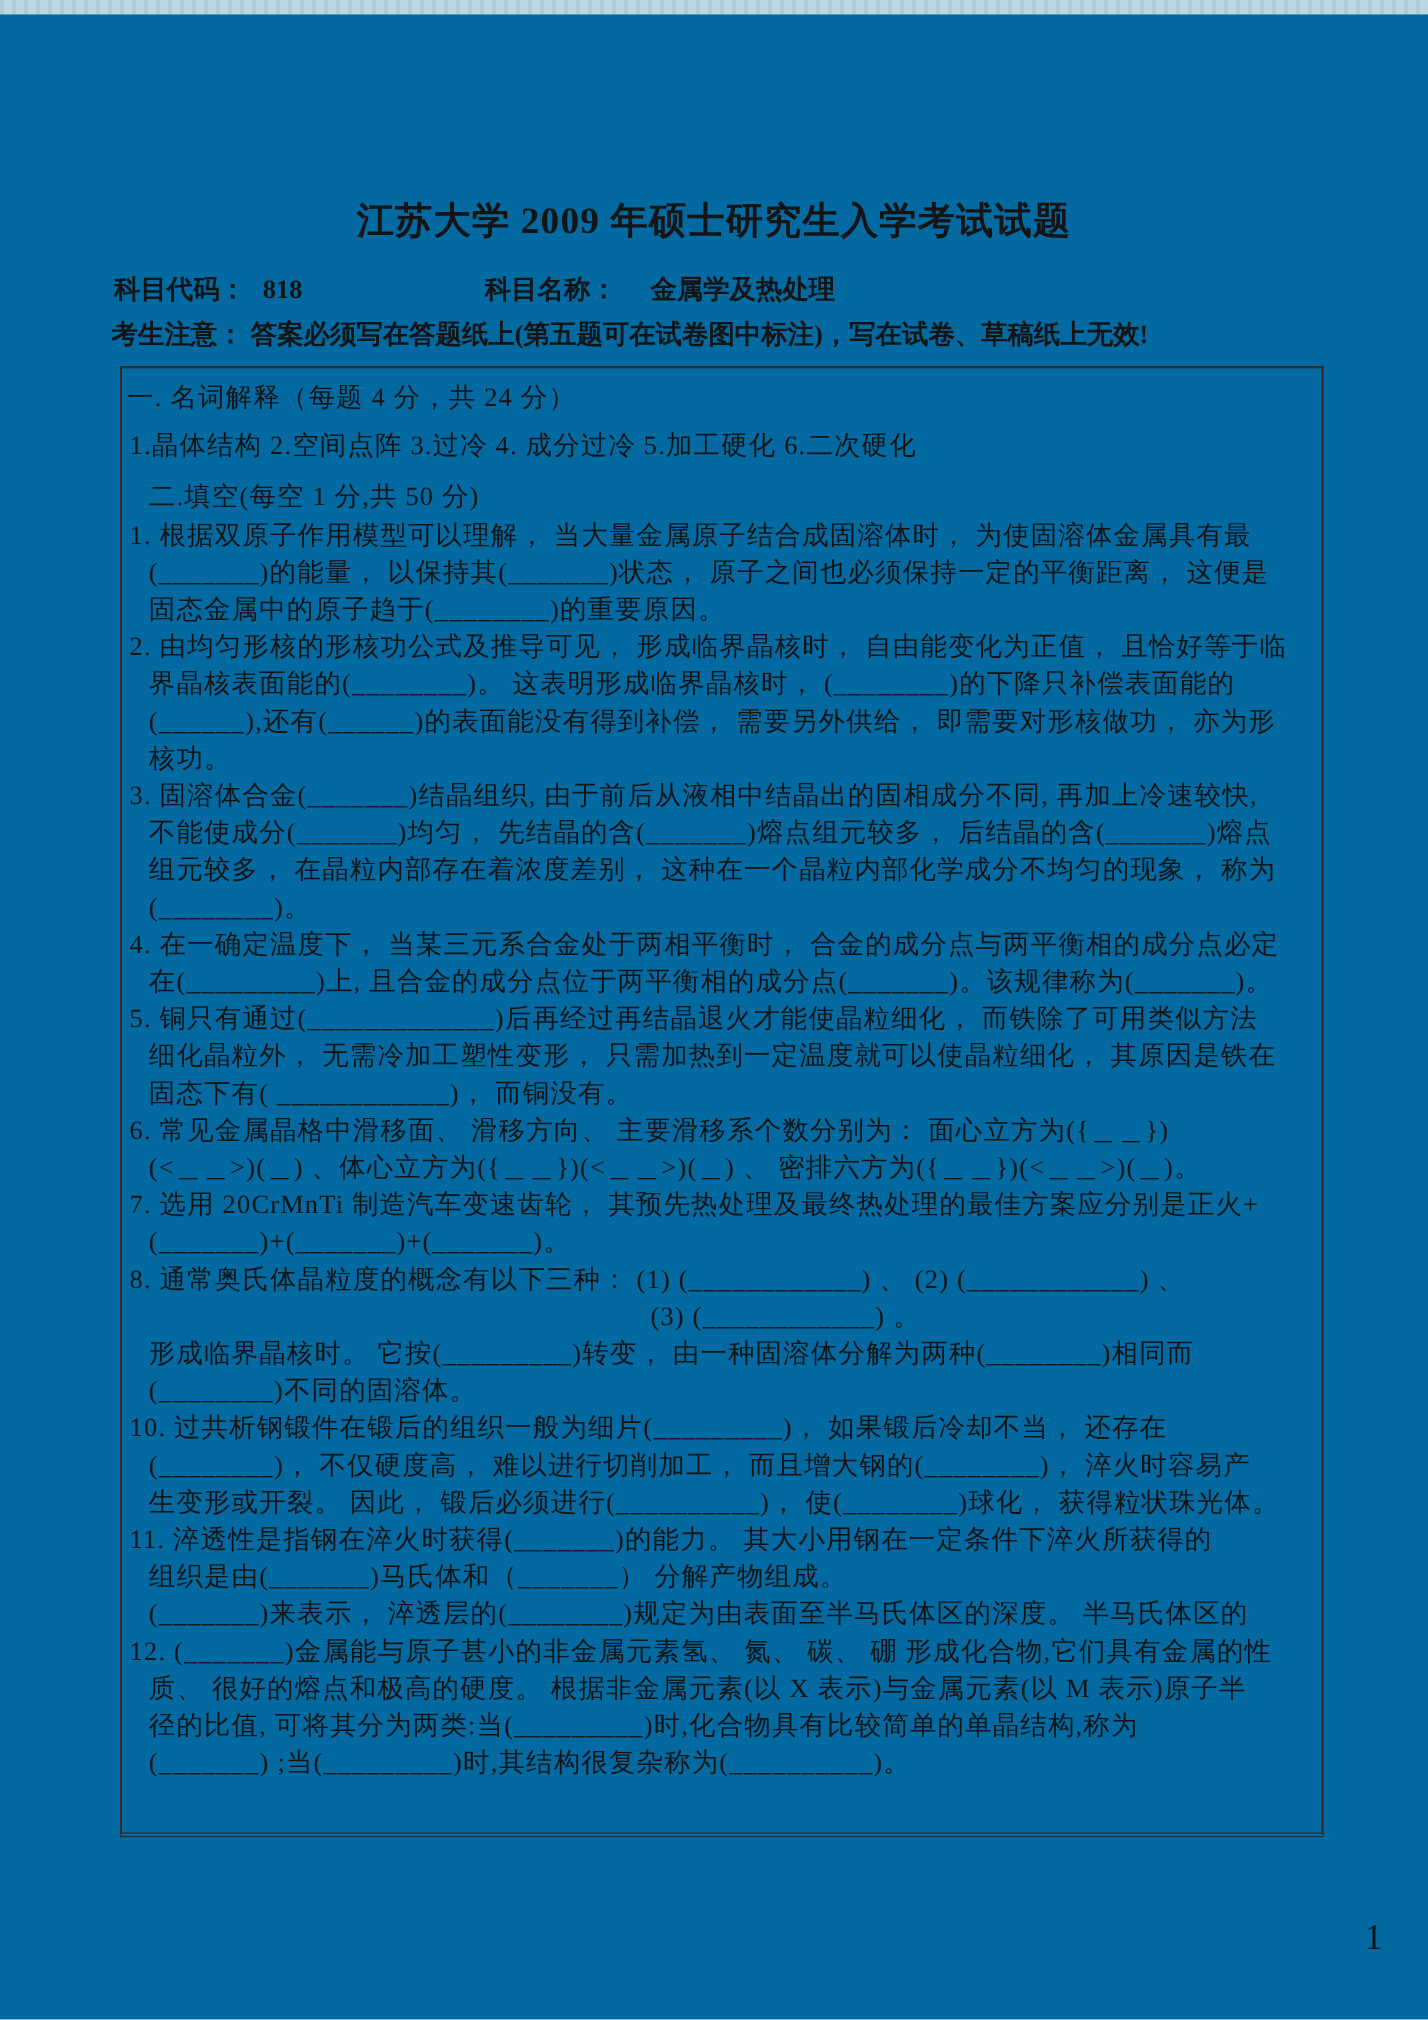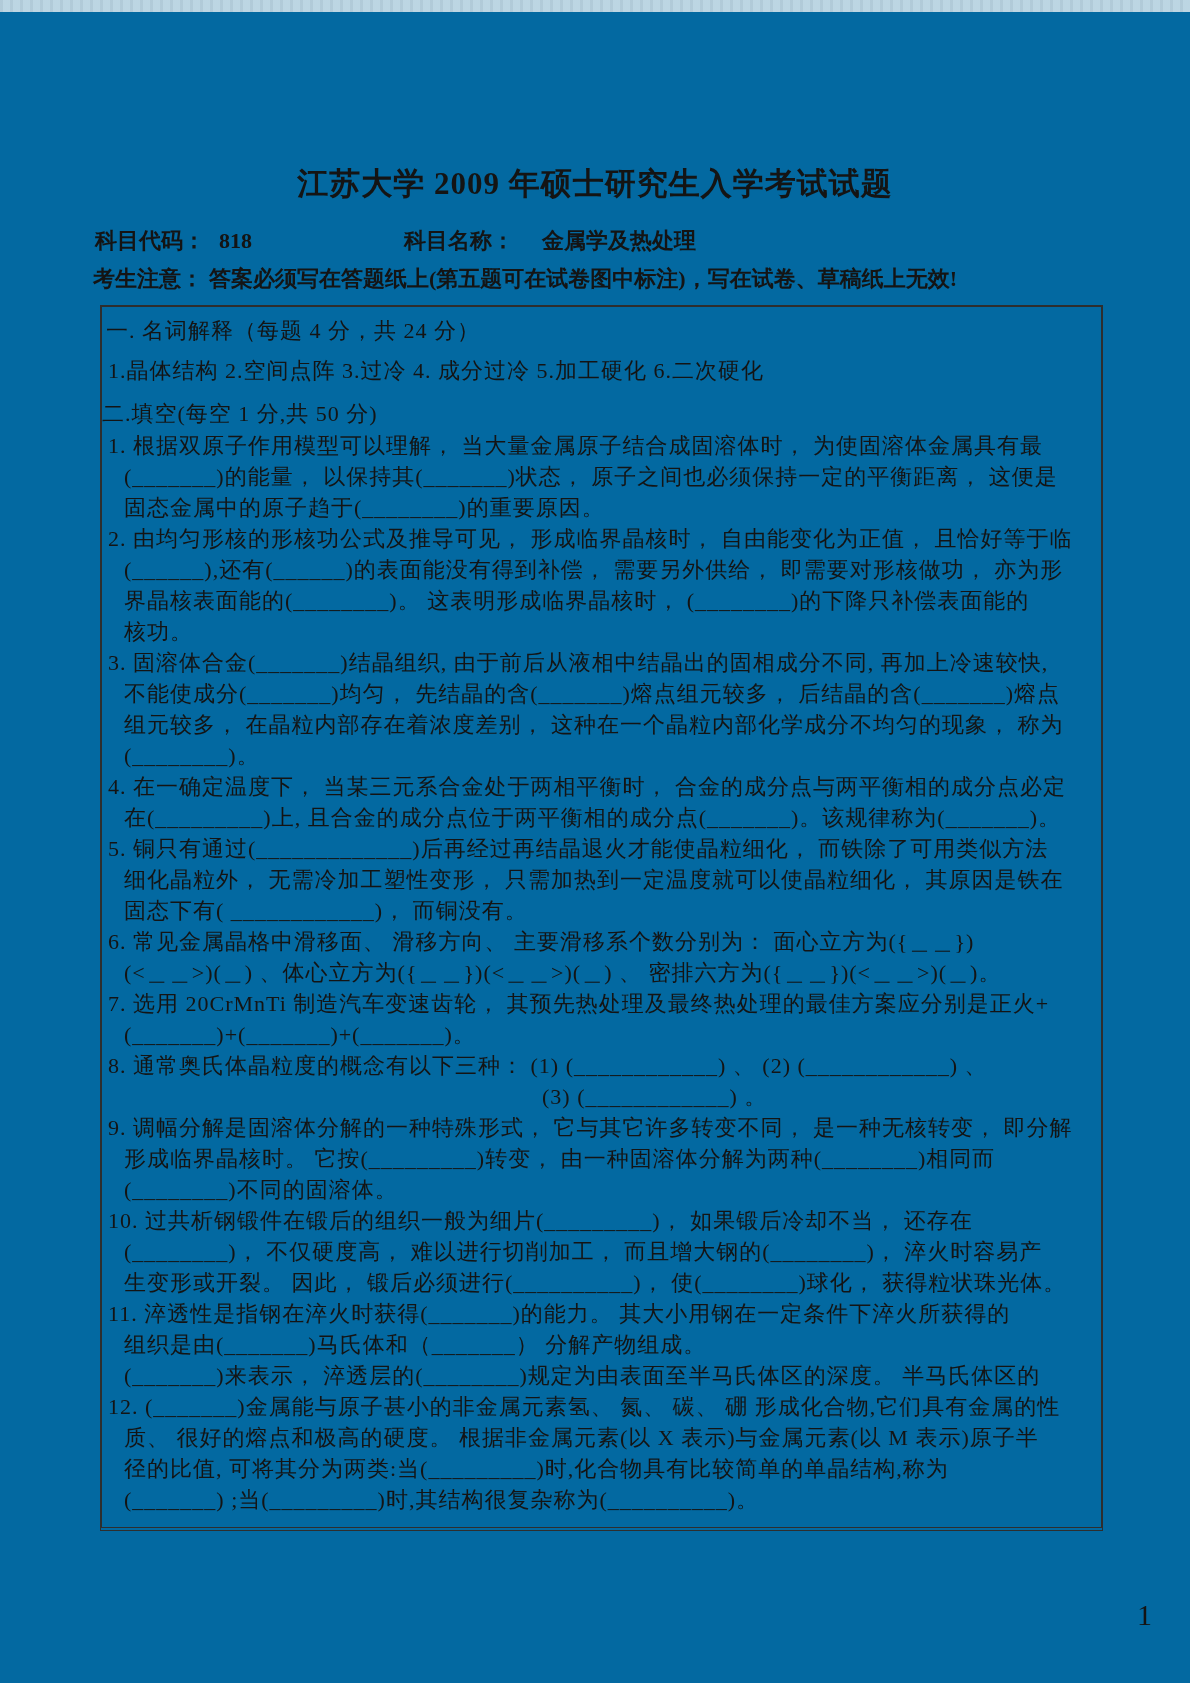--- a/index.html
+++ b/index.html
@@ -66,21 +66,21 @@
     box-sizing: content-box;
     padding-top: 8px;
     font-size: 22px;
     line-height: 31px;
     letter-spacing: 1px;
     overflow: hidden;
   }
   .line { white-space: nowrap; }
   .line.h1   { padding-left: 4px;  margin-bottom: 9px; }
   .line.items{ padding-left: 6px;  margin-bottom: 12px; }
-  .line.h2   { padding-left: 0;  margin-bottom: 1px; }
+  .line.h2   { padding-left: 22px;  margin-bottom: 1px; }
   .line.q    { padding-left: 6px; }
   .line.c    { padding-left: 22px; }
   .line.s    { padding-left: 440px; }
   .page-number {
     position: absolute;
     top: 1598px;
     right: 38px;
     font-size: 30px;
   }
 </style>
@@ -102,39 +102,38 @@
   </div>
 
   <div class="exam-box" id="exam-box">
       <div class="line h1">一. 名词解释（每题 4 分，共 24 分）</div>
       <div class="line items">1.晶体结构  2.空间点阵  3.过冷  4. 成分过冷  5.加工硬化  6.二次硬化</div>
       <div class="line h2">二.填空(每空 1 分,共 50 分)</div>
       <div class="line q">1. 根据双原子作用模型可以理解， 当大量金属原子结合成固溶体时， 为使固溶体金属具有最</div>
       <div class="line c">(_______)的能量， 以保持其(_______)状态， 原子之间也必须保持一定的平衡距离， 这便是</div>
       <div class="line c">固态金属中的原子趋于(________)的重要原因。</div>
       <div class="line q">2. 由均匀形核的形核功公式及推导可见， 形成临界晶核时， 自由能变化为正值， 且恰好等于临</div>
+      <div class="line c">界晶核表面能的(________)。 这表明形成临界晶核时， (________)的下降只补偿表面能的</div>
       <div class="line c">(______),还有(______)的表面能没有得到补偿， 需要另外供给， 即需要对形核做功， 亦为形</div>
-      <div class="line c">界晶核表面能的(________)。 这表明形成临界晶核时， (________)的下降只补偿表面能的</div>
       <div class="line c">核功。</div>
       <div class="line q">3. 固溶体合金(_______)结晶组织, 由于前后从液相中结晶出的固相成分不同, 再加上冷速较快,</div>
       <div class="line c">不能使成分(_______)均匀， 先结晶的含(_______)熔点组元较多， 后结晶的含(_______)熔点</div>
       <div class="line c">组元较多， 在晶粒内部存在着浓度差别， 这种在一个晶粒内部化学成分不均匀的现象， 称为</div>
       <div class="line c">(________)。</div>
       <div class="line q">4. 在一确定温度下， 当某三元系合金处于两相平衡时， 合金的成分点与两平衡相的成分点必定</div>
       <div class="line c">在(_________)上, 且合金的成分点位于两平衡相的成分点(_______)。该规律称为(_______)。</div>
       <div class="line q">5. 铜只有通过(_____________)后再经过再结晶退火才能使晶粒细化， 而铁除了可用类似方法</div>
       <div class="line c">细化晶粒外， 无需冷加工塑性变形， 只需加热到一定温度就可以使晶粒细化， 其原因是铁在</div>
       <div class="line c">固态下有( ____________)， 而铜没有。</div>
       <div class="line q">6. 常见金属晶格中滑移面、 滑移方向、 主要滑移系个数分别为： 面心立方为({＿＿})</div>
       <div class="line c">(&lt;＿＿&gt;)(＿) 、体心立方为({＿＿})(&lt;＿＿&gt;)(＿) 、 密排六方为({＿＿})(&lt;＿＿&gt;)(＿)。</div>
       <div class="line q">7. 选用 20CrMnTi 制造汽车变速齿轮， 其预先热处理及最终热处理的最佳方案应分别是正火+</div>
       <div class="line c">(_______)+(_______)+(_______)。</div>
       <div class="line q">8. 通常奥氏体晶粒度的概念有以下三种： (1) (____________)  、 (2) (____________)  、</div>
       <div class="line s">(3) (____________) 。</div>
-      <div class="line q">9. 调幅分解是固溶体分解的一种特殊形式， 它与其它许多转变不同， 是一种无核转变， 即分解</div>
       <div class="line c">形成临界晶核时。 它按(_________)转变， 由一种固溶体分解为两种(________)相同而</div>
       <div class="line c">(________)不同的固溶体。</div>
       <div class="line q">10. 过共析钢锻件在锻后的组织一般为细片(_________)， 如果锻后冷却不当， 还存在</div>
       <div class="line c">(________)， 不仅硬度高， 难以进行切削加工， 而且增大钢的(________)， 淬火时容易产</div>
       <div class="line c">生变形或开裂。 因此， 锻后必须进行(__________)， 使(________)球化， 获得粒状珠光体。</div>
       <div class="line q">11. 淬透性是指钢在淬火时获得(_______)的能力。 其大小用钢在一定条件下淬火所获得的</div>
       <div class="line c">组织是由(_______)马氏体和（_______） 分解产物组成。</div>
       <div class="line c">(_______)来表示， 淬透层的(________)规定为由表面至半马氏体区的深度。 半马氏体区的</div>
       <div class="line q">12. (_______)金属能与原子甚小的非金属元素氢、 氮、 碳、 硼 形成化合物,它们具有金属的性</div>
       <div class="line c">质、 很好的熔点和极高的硬度。 根据非金属元素(以 X 表示)与金属元素(以 M 表示)原子半</div>

